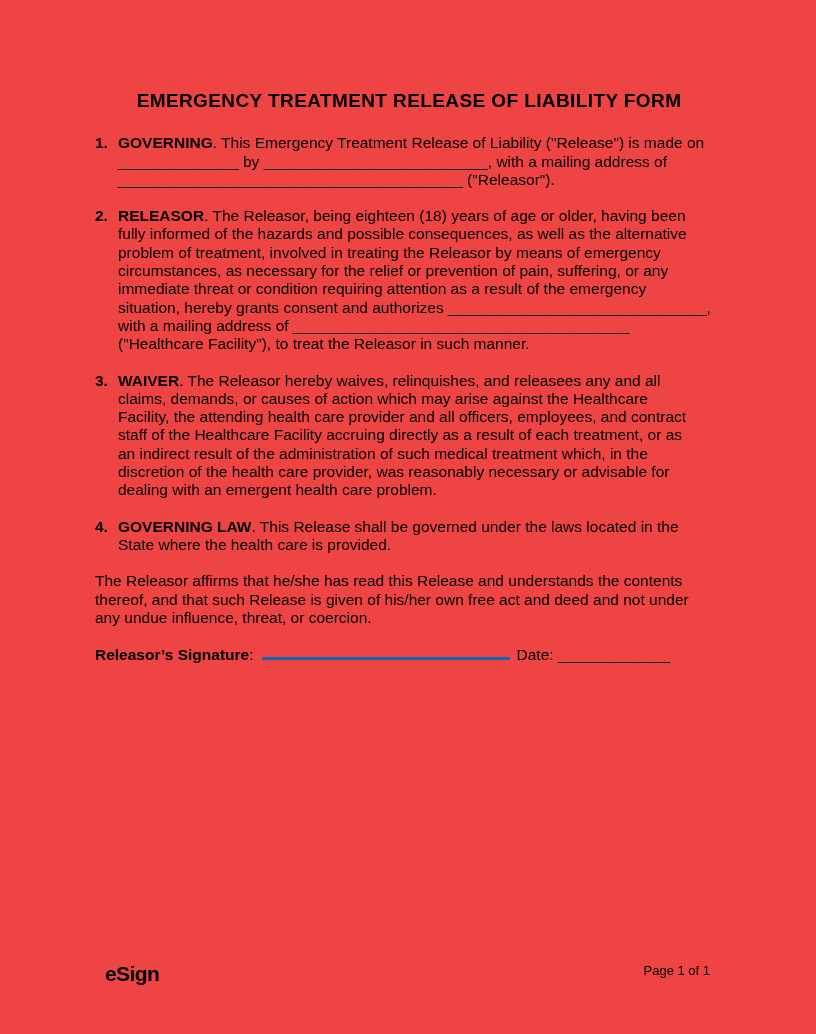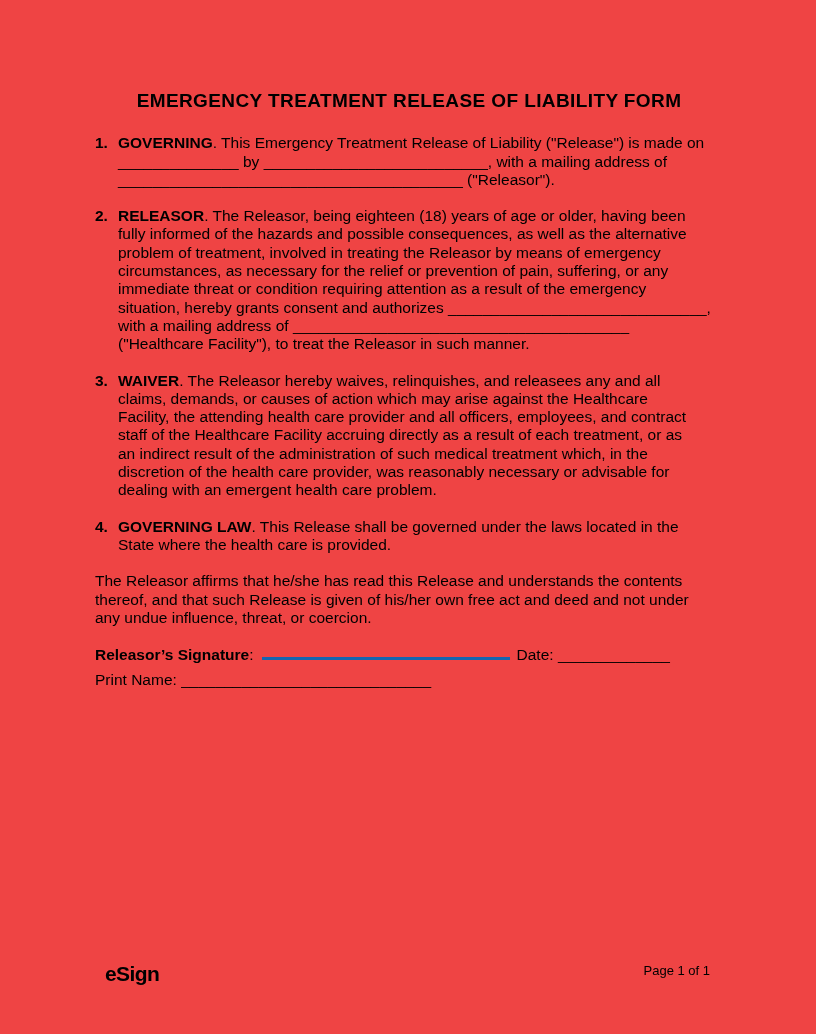--- a/index.html
+++ b/index.html
@@ -116,21 +116,20 @@
 </div>
 
     <div class="closing">
         <div class="line">The Releasor affirms that he/she has read this Release and understands the contents</div>
         <div class="line">thereof, and that such Release is given of his/her own free act and deed and not under</div>
         <div class="line">any undue influence, threat, or coercion.</div>
       </div>
 
     <div class="sig-row"><span class="sig-label">Releasor’s Signature</span><span>:</span><span class="sig-line-field" style="border-bottom-color: rgb(21, 101, 176);"></span><span>Date:</span><span class="date-blank line"> _____________</span></div>
 
-    <div class="print-row"><span>Print Name:</span><span class="print-blank line"> _____________________________</span></div>
 
   </div>
 
   <div class="footer">
     <span class="logo">eSign</span>
     <span class="pagenum">Page 1 of 1</span>
   </div>
 </div>
 
 </body></html>

